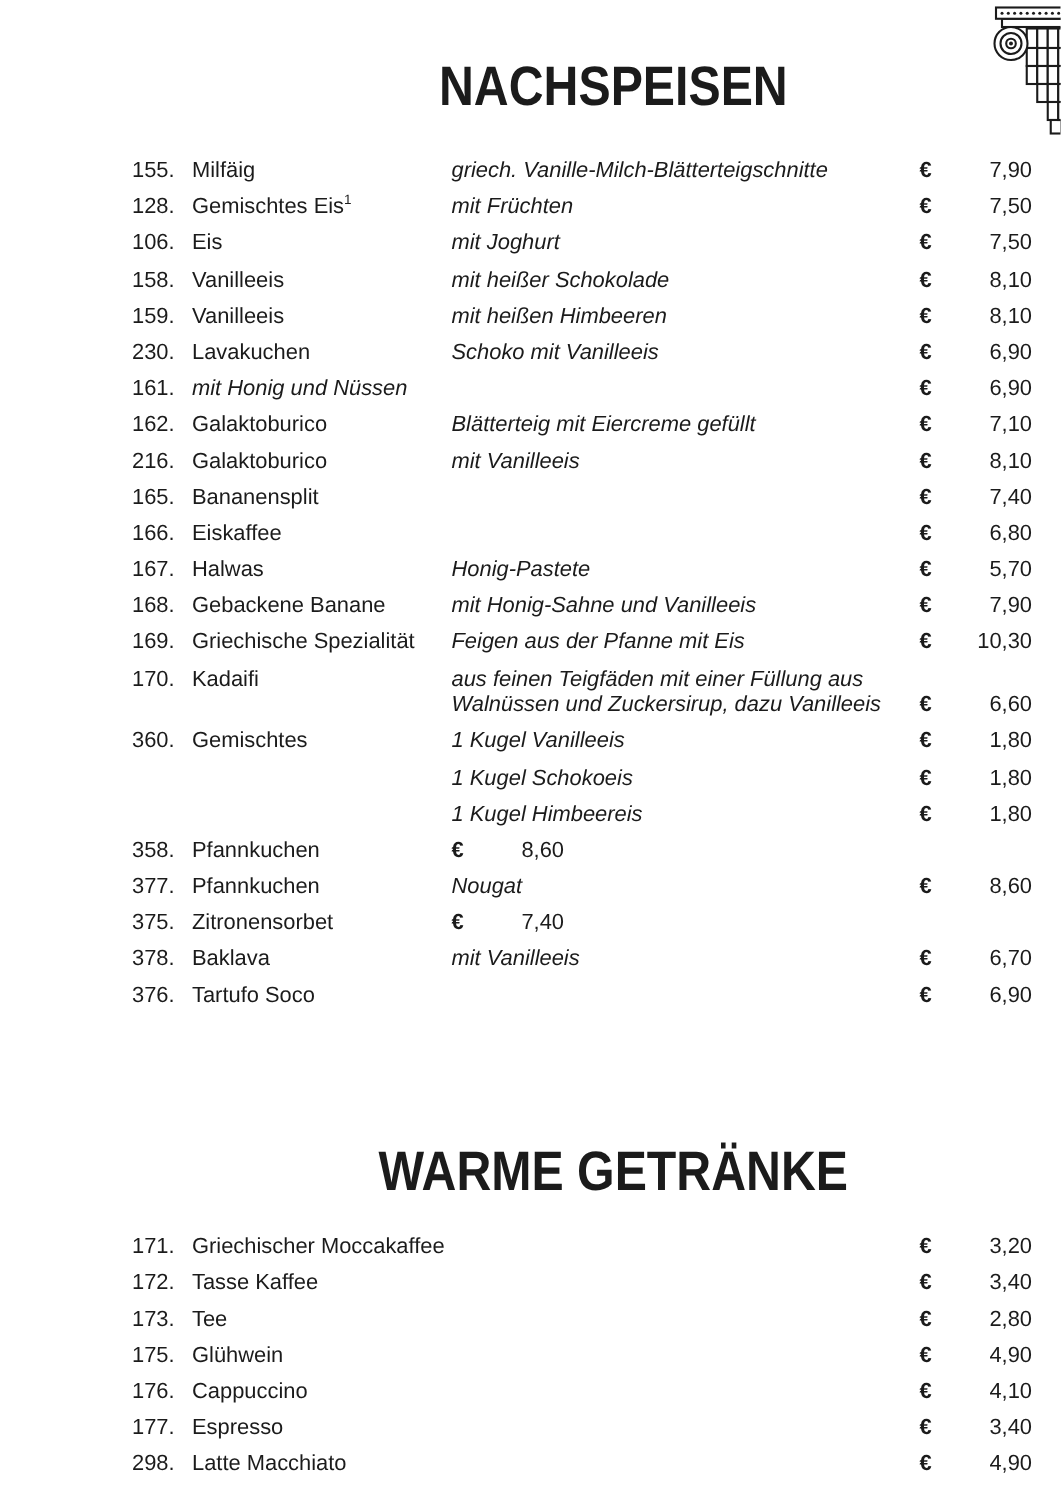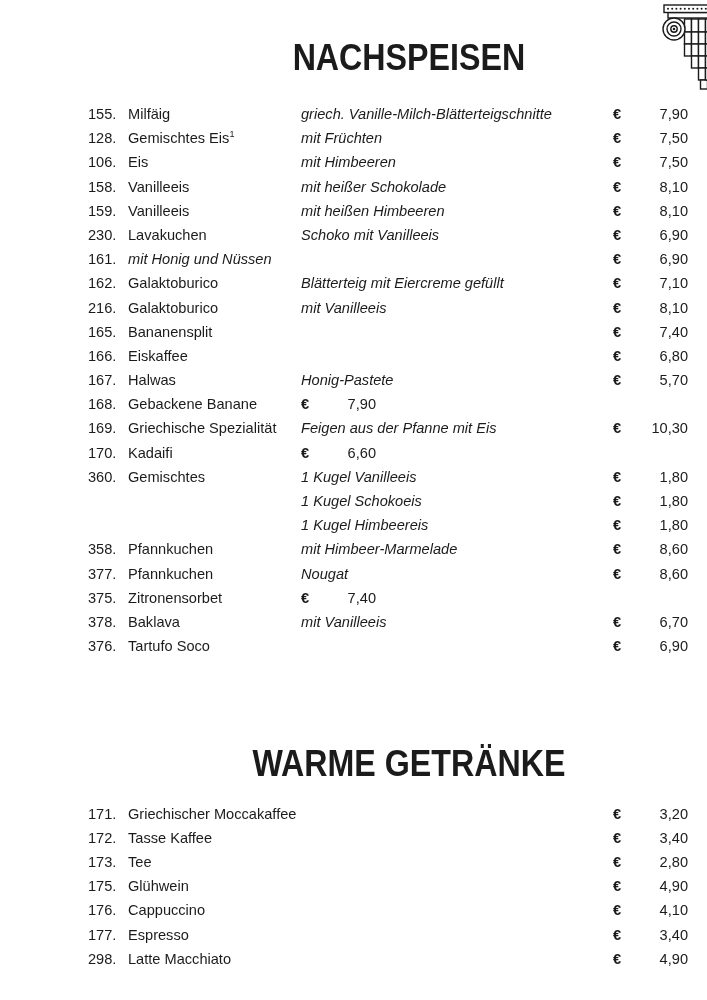--- a/index.html
+++ b/index.html
@@ -122,21 +122,21 @@
           <div>mit Früchten</div>
         </span>
     <span class="col-euro">€</span>
     <span class="col-price">7,50</span>
   </div>
 
   <div class="row">
     <span class="col-num">106.</span>
     <span class="col-name">Eis</span>
     <span class="col-desc">
-          <div>mit Himbeeren</div>
+          <div>mit Joghurt</div>
         </span>
     <span class="col-euro">€</span>
     <span class="col-price">7,50</span>
   </div>
 
   <div class="row">
     <span class="col-num">158.</span>
     <span class="col-name">Vanilleeis</span>
     <span class="col-desc">
           <div>mit heißer Schokolade</div>
@@ -216,37 +216,44 @@
     <span class="col-desc">
           <div>Honig-Pastete</div>
         </span>
     <span class="col-euro">€</span>
     <span class="col-price">5,70</span>
   </div>
 
   <div class="row">
     <span class="col-num">168.</span>
     <span class="col-name">Gebackene Banane</span>
+    <span class="col-desc">
+          <div>mit Honig-Sahne und Vanilleeis</div>
+        </span>
     <span class="col-euro">€</span>
     <span class="col-price">7,90</span>
   </div>
 
   <div class="row">
     <span class="col-num">169.</span>
     <span class="col-name">Griechische Spezialität</span>
     <span class="col-desc">
           <div>Feigen aus der Pfanne mit Eis</div>
         </span>
     <span class="col-euro">€</span>
     <span class="col-price">10,30</span>
   </div>
 
   <div class="row">
     <span class="col-num">170.</span>
     <span class="col-name">Kadaifi</span>
+    <span class="col-desc">
+          <div>aus feinen Teigfäden mit einer Füllung aus</div>
+          <div>Walnüssen und Zuckersirup, dazu Vanilleeis</div>
+        </span>
     <span class="col-euro">€</span>
     <span class="col-price">6,60</span>
   </div>
 
   <div class="row">
     <span class="col-num">360.</span>
     <span class="col-name">Gemischtes</span>
     <span class="col-desc">
           <div>1 Kugel Vanilleeis</div>
         </span>
@@ -270,23 +277,20 @@
     <span class="col-desc">
           <div>1 Kugel Himbeereis</div>
         </span>
     <span class="col-euro">€</span>
     <span class="col-price">1,80</span>
   </div>
 
   <div class="row">
     <span class="col-num">358.</span>
     <span class="col-name">Pfannkuchen</span>
-    <span class="col-desc">
-          <div>mit Himbeer-Marmelade</div>
-        </span>
     <span class="col-euro">€</span>
     <span class="col-price">8,60</span>
   </div>
 
   <div class="row">
     <span class="col-num">377.</span>
     <span class="col-name">Pfannkuchen</span>
     <span class="col-desc">
           <div>Nougat</div>
         </span>

